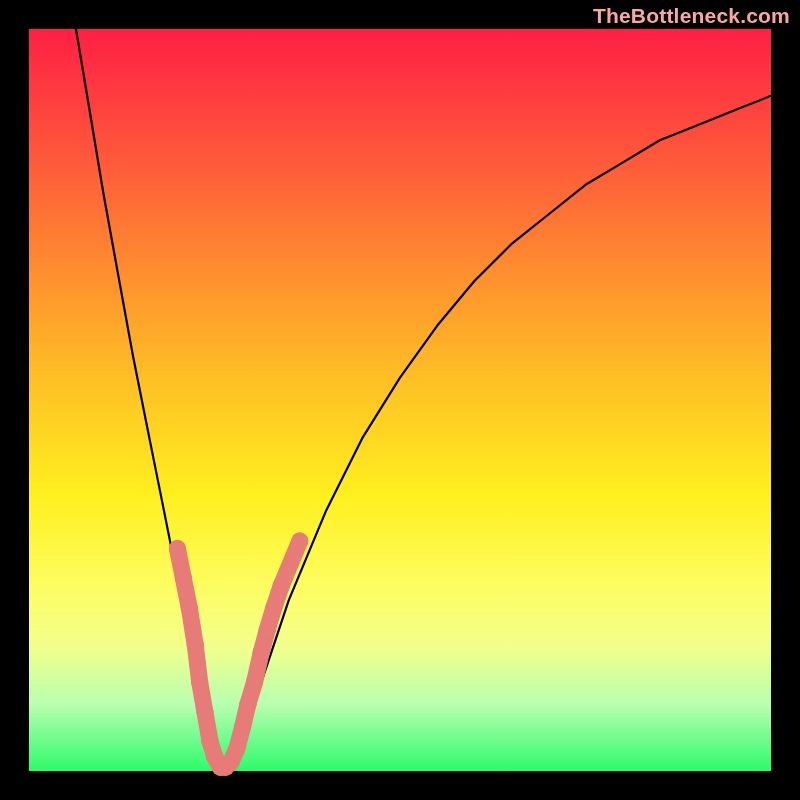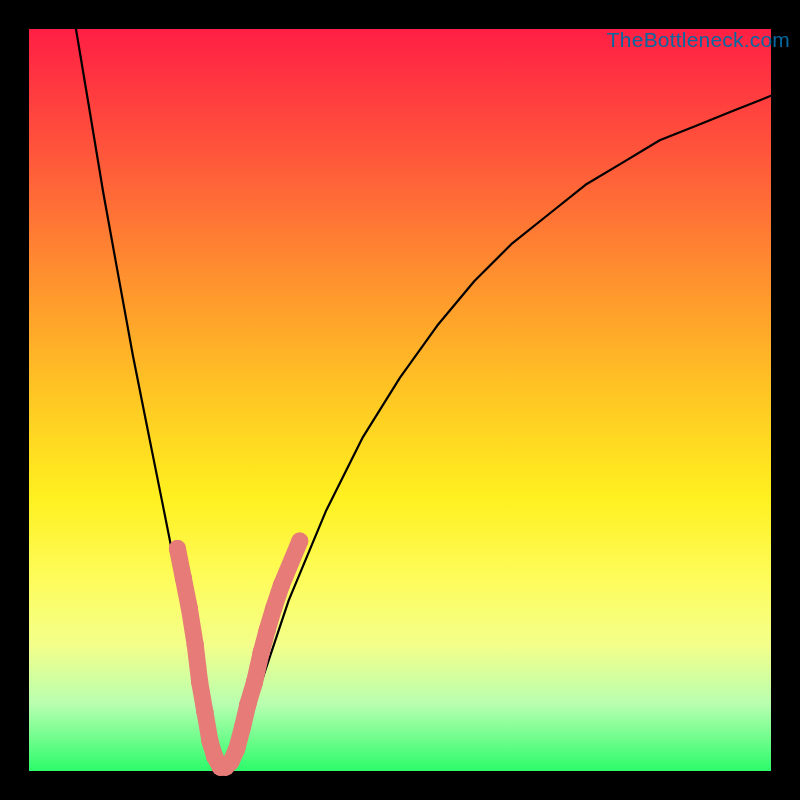--- a/index.html
+++ b/index.html
@@ -25,26 +25,25 @@
       #fff01f 63%,
       #fdfd60 75%,
       #f3ff8a 83%,
       #b8ffb0 91%,
       #2cfb6a 100%);
   }
   .watermark {
     position: absolute;
     top: 4px;
     right: 10px;
-    color: #0369a1;
+    color: #fca5a5;
     font-size: 21px;
-    font-weight: 400;
+    font-weight: 700;
     letter-spacing: 0.2px;
     user-select: none;
-    margin-top: 24px;
   }
   svg.plot {
     position: absolute;
     left: 0;
     top: 0;
     width: 742px;
     height: 742px;
     overflow: visible;
   }
   .curve {

